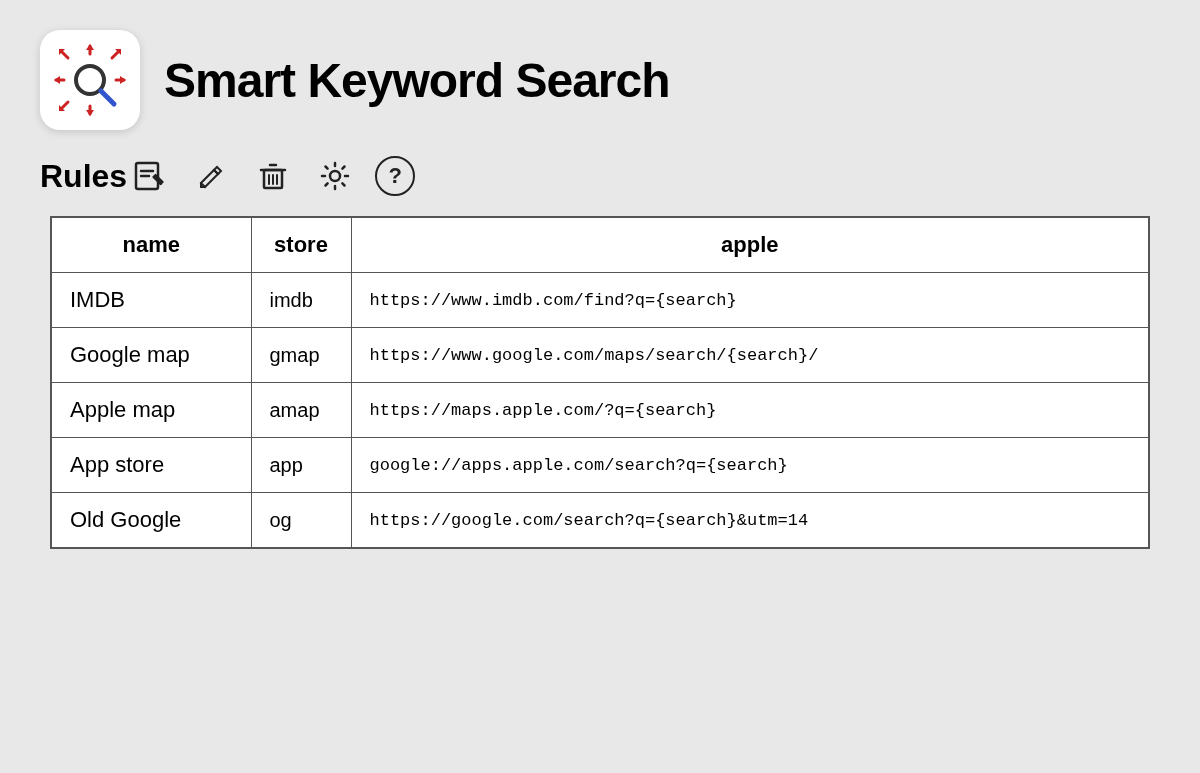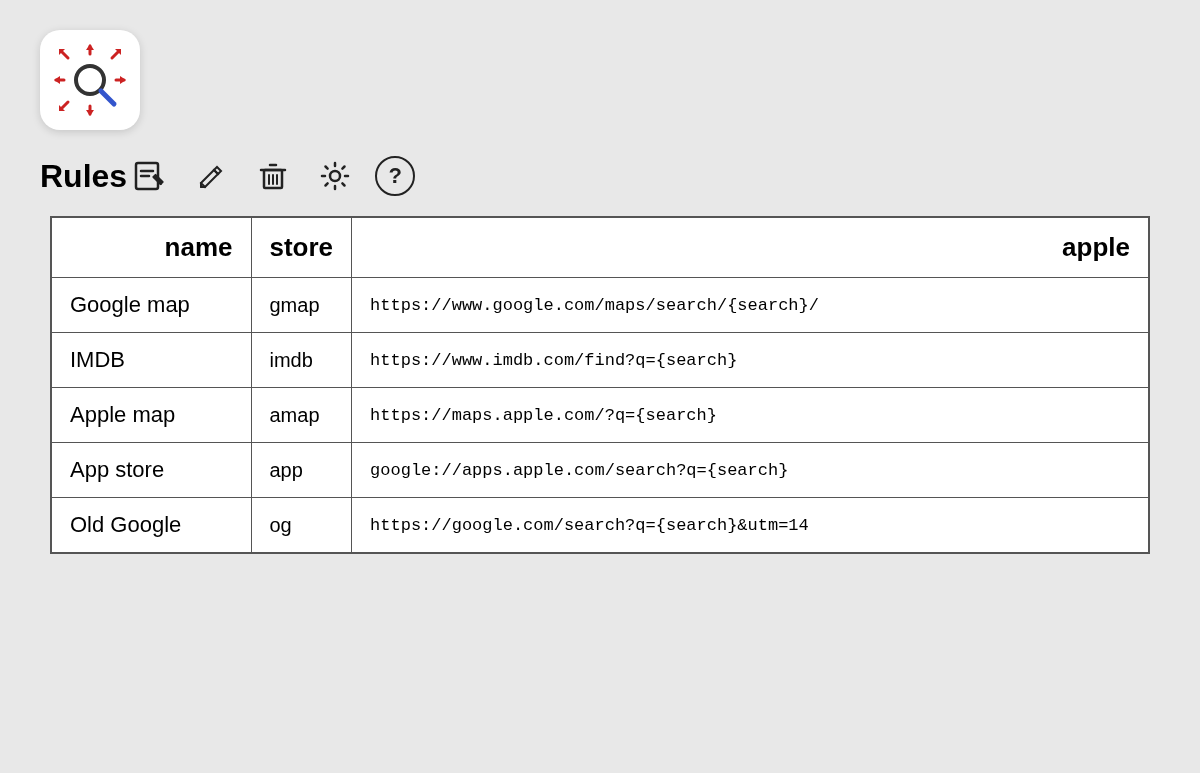--- a/index.html
+++ b/index.html
@@ -100,23 +100,23 @@
     .rules-table {
       width: 100%;
       border-collapse: collapse;
       background: white;
       border: 2px solid #555;
       margin: 0 10px;
       width: calc(100% - 20px);
     }
 
     .rules-table th {
-      font-size: 26px;
+      font-size: 22px;
       font-weight: 800;
-      text-align: right;
+      text-align: center;
       padding: 14px 18px;
       border: 1.5px solid #555;
       background: white;
     }
 
     .rules-table td {
       font-size: 20px;
       padding: 14px 18px;
       border: 1.5px solid #555;
       background: white;
@@ -176,20 +176,21 @@
       <line x1="14" y1="14" x2="7" y2="7" stroke="#cc2222" stroke-width="3" stroke-linecap="round"></line>
       <polygon points="5,5 11,5 5,11" fill="#cc2222"></polygon>
 
       <line x1="58" y1="14" x2="65" y2="7" stroke="#cc2222" stroke-width="3" stroke-linecap="round"></line>
       <polygon points="67,5 61,5 67,11" fill="#cc2222"></polygon>
 
       <line x1="14" y1="58" x2="7" y2="65" stroke="#cc2222" stroke-width="3" stroke-linecap="round"></line>
       <polygon points="5,67 11,67 5,61" fill="#cc2222"></polygon>
     </svg>
   </div>
+  <h1 class="app-title">Smart Keyword Search</h1>
 </div>
 
 <div class="toolbar-row">
   <h2 class="section-title">Rules</h2>
   <div class="toolbar-icons">
 
     <button class="toolbar-btn" title="Add/Edit">
       <svg viewBox="0 0 30 30" fill="none" xmlns="http://www.w3.org/2000/svg">
         <rect x="2" y="2" width="22" height="26" rx="2" stroke="#222" stroke-width="2.5" fill="none"></rect>
         <line x1="7" y1="10" x2="19" y2="10" stroke="#222" stroke-width="2.5" stroke-linecap="round"></line>
@@ -237,30 +238,30 @@
   <table class="rules-table">
     <thead>
       <tr>
         <th class="col-name">name</th>
         <th class="col-prefix">store</th>
         <th class="col-target">apple</th>
       </tr>
     </thead>
     <tbody id="table-body">
     <tr>
+          <td class="name-col">IMDB</td>
+          <td class="prefix-col">imdb</td>
+          <td class="target-col">https://www.imdb.com/find?q={search}</td>
+        </tr>
+        <tr>
           <td class="name-col">Google map</td>
           <td class="prefix-col">gmap</td>
           <td class="target-col">https://www.google.com/maps/search/{search}/</td>
         </tr>
         <tr>
-          <td class="name-col">IMDB</td>
-          <td class="prefix-col">imdb</td>
-          <td class="target-col">https://www.imdb.com/find?q={search}</td>
-        </tr>
-        <tr>
           <td class="name-col">Apple map</td>
           <td class="prefix-col">amap</td>
           <td class="target-col">https://maps.apple.com/?q={search}</td>
         </tr>
         <tr>
           <td class="name-col">App store</td>
           <td class="prefix-col">app</td>
           <td class="target-col">google://apps.apple.com/search?q={search}</td>
         </tr>
         <tr>

